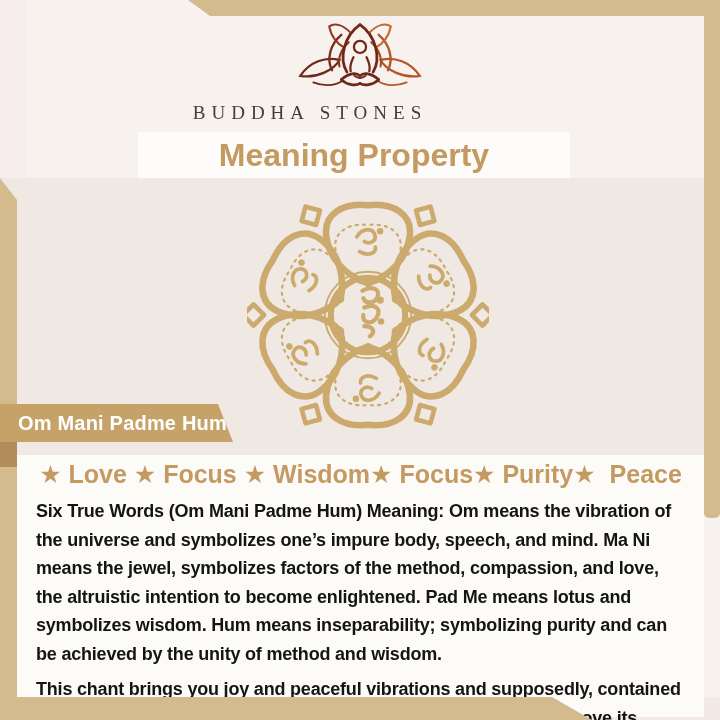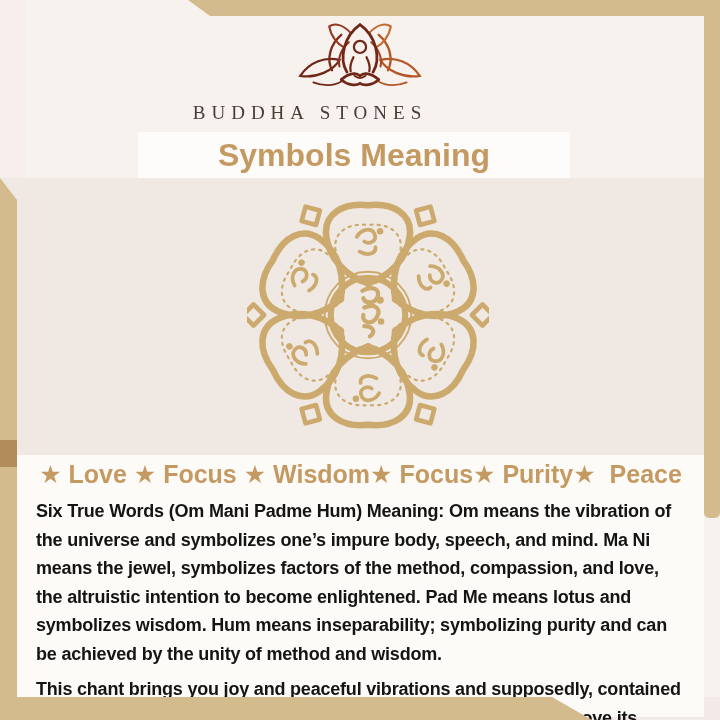--- a/index.html
+++ b/index.html
@@ -88,21 +88,21 @@
       <circle cx="80" cy="31" r="6.5" stroke="#6f2718" stroke-width="2.4"></circle>
       <path d="M73,42 C70,48 69,53 70,57 M87,42 C90,48 91,53 90,57" stroke="#6f2718" stroke-width="2.4"></path>
       <path d="M60,66 C68,59 76,58 80,62 C84,58 92,59 100,66" stroke="#6f2718" stroke-width="2.8"></path>
       <path d="M60,66 C66,72 76,73 80,70 C84,73 94,72 100,66" stroke="#6f2718" stroke-width="2.8"></path>
       <path d="M74,62 C78,65 82,65 86,62" stroke="#6f2718" stroke-width="2"></path>
     </svg>
   </div>
   <div class="brand-name">BUDDHA STONES</div>
 
   <div class="header-banner">
-    <div class="header-title">Symbols Meaning</div>
+    <div class="header-title">Meaning Property</div>
   </div>
 
   <div class="mandala-wrap">
     <svg viewBox="-130 -130 260 260" width="242" height="242" fill="none" stroke="#ccaa6e" stroke-linecap="round" stroke-linejoin="round">
       <defs>
         <g id="petal">
           <path d="M0,-34 C-24,-42 -42,-60 -45,-86 C-47,-108 -28,-121 0,-118 C28,-121 47,-108 45,-86 C42,-60 24,-42 0,-34 Z" stroke-width="7"></path>
           <path d="M0,-34 C-24,-42 -42,-60 -45,-86 C-47,-108 -28,-121 0,-118 C28,-121 47,-108 45,-86 C42,-60 24,-42 0,-34 Z" transform="scale(0.78) translate(0,-6)" stroke-width="3" stroke-dasharray="3 7"></path>
           <path d="M-12,-84 C-7,-93 4,-94 7,-87 C10,-80 2,-75 -4,-79 M-9,-68 C0,-63 9,-66 8,-73" stroke-width="4"></path>
           <circle cx="13" cy="-90" r="3.5" fill="#ccaa6e" stroke="none"></circle>
@@ -124,20 +124,23 @@
       <use href="#diamond" transform="rotate(270)"></use>
       <use href="#diamond" transform="rotate(330)"></use>
       <circle r="40" stroke-width="6.5"></circle>
       <circle r="46.5" stroke-width="2"></circle>
       <path d="M-6,-26 C4,-32 14,-28 10,-19 C7,-12 -3,-12 -5,-18 M-4,-8 C8,-13 15,-6 9,3 C4,11 -7,8 -5,0 M-4,12 C5,12 9,18 2,23" stroke-width="4.5"></path>
       <circle cx="13" cy="-16" r="4" fill="#ccaa6e" stroke="none"></circle>
       <circle cx="14" cy="7" r="3.5" fill="#ccaa6e" stroke="none"></circle>
     </svg>
   </div>
 
+  <div class="badge">
+    <div class="badge-label">Om Mani Padme Hum</div>
+  </div>
 
   <div class="text-panel">
     <div class="keyword-row">★ Love ★ Focus ★ Wisdom★ Focus★ Purity★  Peace</div>
     <div class="body-text">
       <p>Six True Words (Om Mani Padme Hum) Meaning: Om means the vibration of the universe and symbolizes one’s impure body, speech, and mind. Ma Ni means the jewel, symbolizes factors of the method, compassion, and love, the altruistic intention to become enlightened. Pad Me means lotus and symbolizes wisdom. Hum means inseparability; symbolizing purity and can be achieved by the unity of method and wisdom.</p>
       <p>This chant brings you joy and peaceful vibrations and supposedly, contained in this verse is the truth of the nature of suffering and how to remove its causes.</p>
     </div>
   </div>
 
 </div>

